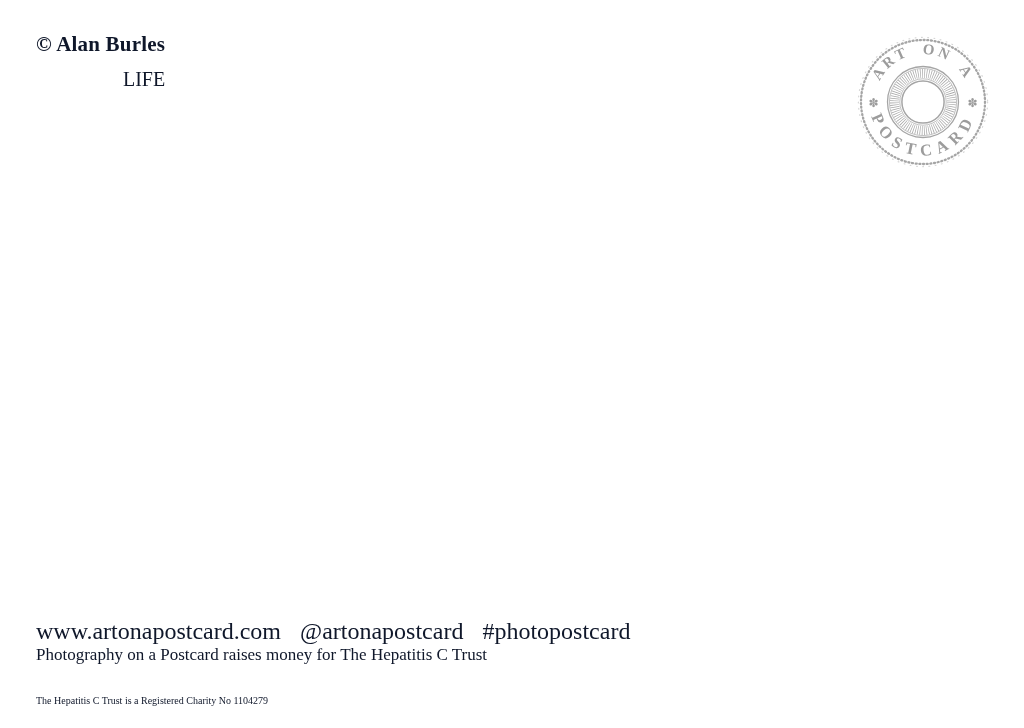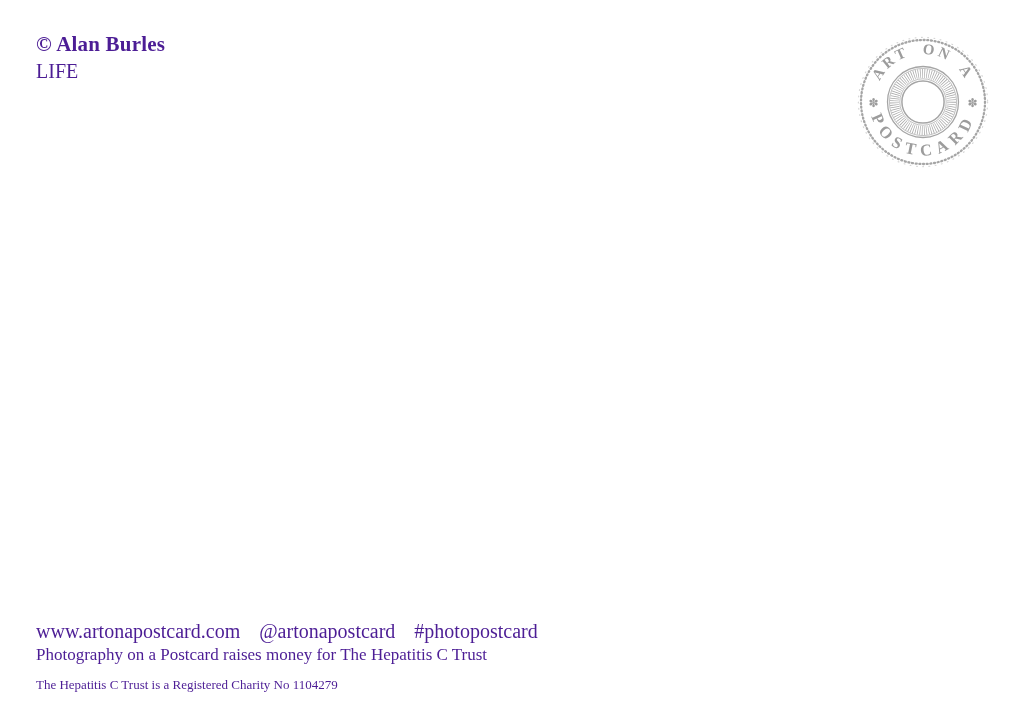--- a/index.html
+++ b/index.html
@@ -6,67 +6,68 @@
     margin: 0;
     padding: 0;
     background: #ffffff;
   }
   .postcard {
     position: relative;
     width: 1024px;
     height: 728px;
     background: #ffffff;
     font-family: "Liberation Serif", serif;
-    color: #4c1d95;
+    color: #0f172a;
     overflow: hidden;
   }
   .credit {
     position: absolute;
     left: 36px;
     top: 32px;
   }
   .credit .artist {
     font-weight: bold;
     font-size: 21px;
     line-height: 24px;
     letter-spacing: 0.2px;
   }
   .credit .title {
     font-size: 20px;
     line-height: 23px;
-    margin-top: 4px;
+    margin-top: 12px;
+    text-align: right;
   }
   .stamp {
     position: absolute;
     left: 855px;
     top: 34px;
     width: 136px;
     height: 136px;
   }
   .footer {
     position: absolute;
     left: 36px;
     top: 620px;
   }
   .links-line {
     display: flex;
     gap: 19px;
-    font-size: 20px;
+    font-size: 24px;
     line-height: 22px;
     justify-content: space-between;
   }
   .tagline {
     font-size: 17px;
     line-height: 23px;
     margin-top: 1px;
   }
   .charity {
-    font-size: 13px;
+    font-size: 10px;
     line-height: 19px;
-    margin-top: 9px;
+    margin-top: 25px;
   }
 </style>
 </head>
 <body>
 
 <div class="postcard">
 
   <div class="credit">
     <div class="artist">© Alan Burles</div>
     <div class="title">LIFE</div>

